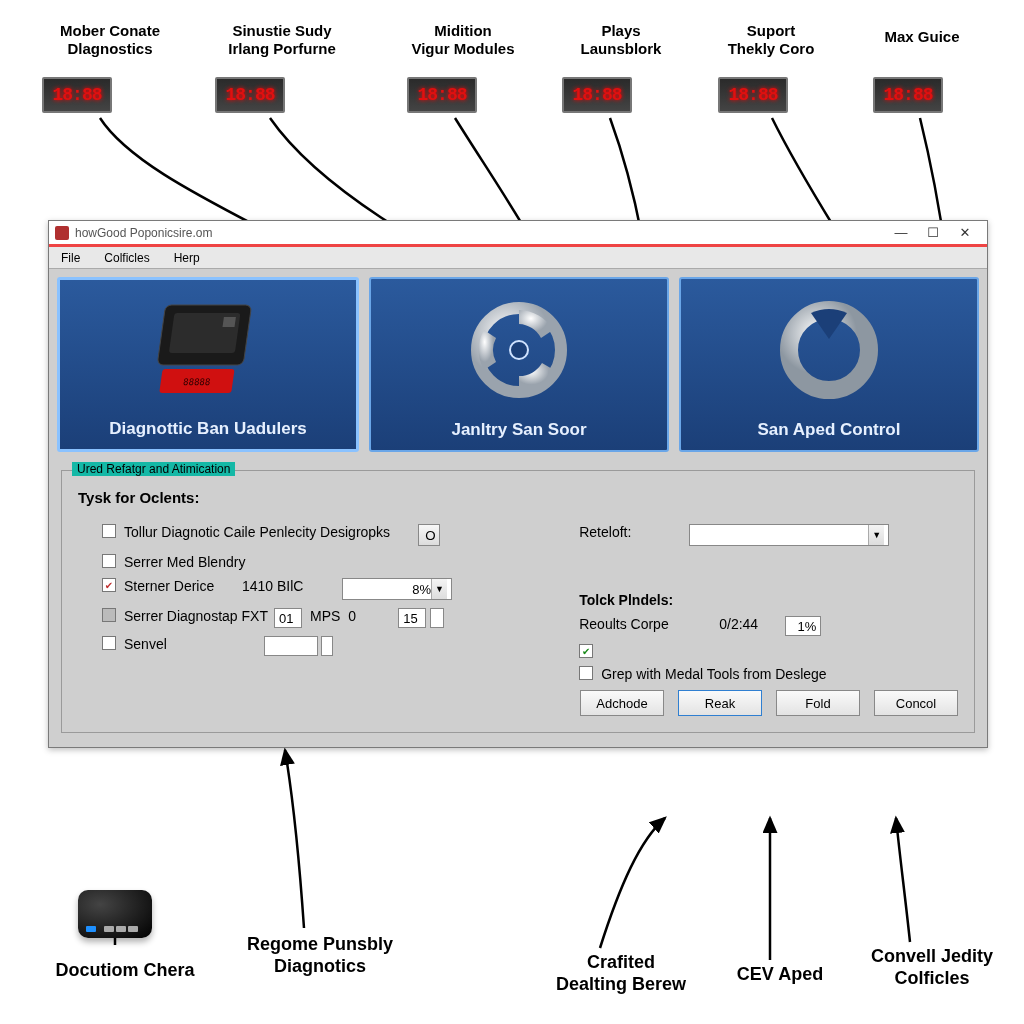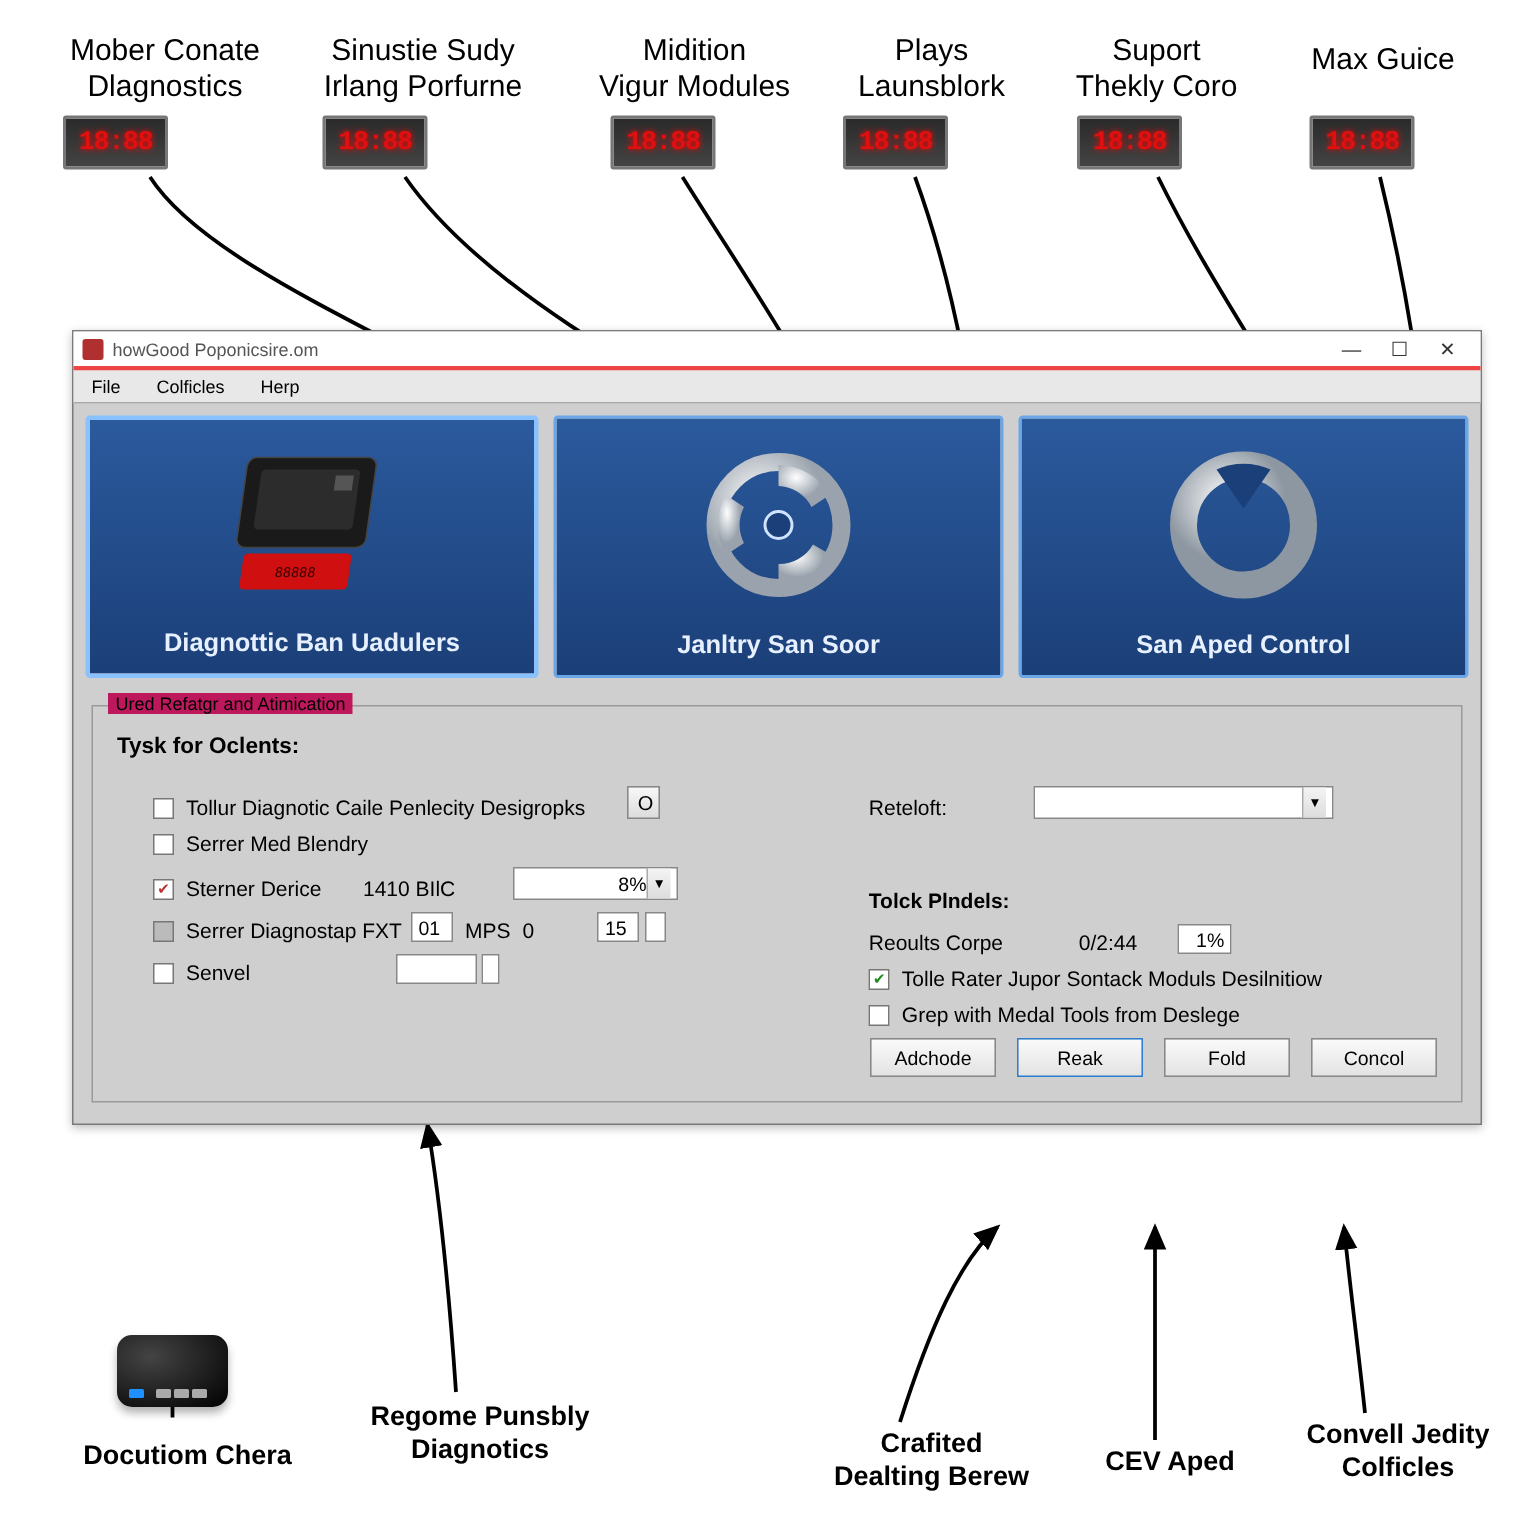--- a/index.html
+++ b/index.html
@@ -11,22 +11,22 @@
     font-family: "Segoe UI", Tahoma, sans-serif;
     font-size: 13px;
     color: #000;
     position: relative;
     overflow: hidden;
   }
   .callout {
     position: absolute;
     text-align: center;
     line-height: 1.2;
-    font-size: 20px;
-    font-weight: 400;
+    font-size: 15px;
+    font-weight: 700;
   }
   .led {
     position: absolute;
     width: 70px;
     height: 36px;
     background: linear-gradient(#2a2a2a,#444);
     border: 2px solid #777;
     border-radius: 2px;
     display: flex;
     align-items: center;
@@ -128,30 +128,30 @@
     margin: 10px 12px 14px 12px;
     border: 1px solid #9a9a9a;
     padding: 12px 16px 16px 16px;
     position: relative;
     background: #cfcfcf;
   }
   .groupbox-title {
     position: absolute;
     top: -9px;
     left: 10px;
-    background: #be185d;
+    background: #14b8a6;
     padding: 0 5px;
     font-size: 12px;
   }
   .section-title {
     font-weight: bold;
     font-size: 15px;
     margin: 6px 0 10px 0;
   }
-  .row { display: flex; align-items: flex-end; margin: 8px 0; font-size: 14px; padding-left: 24px; }
+  .row { display: flex; align-items: flex-start; margin: 8px 0; font-size: 14px; padding-left: 24px; }
   .chk {
     width: 14px; height: 14px;
     border: 1px solid #777;
     background: #fff;
     margin-right: 8px;
     display:inline-flex;
     align-items:center;
     justify-content:center;
     font-size:11px;
     color:#222;
@@ -393,21 +393,20 @@
         <div class="row section-title" style="margin-bottom:4px">
           <span>Tolck Plndels:</span>
         </div>
         <div class="row">
           <span style="width:110px">Reoults Corpe</span>
           <span style="margin-left:30px;width:60px">0/2:44</span>
           <input class="txt" style="width: 36px; text-align: right; margin-left: 6px;" value="1%">
         </div>
         <div class="row">
           <span class="chk green"></span>
-          <span>Tolle Rater Jupor Sontack Moduls Desilnitiow</span>
         </div>
         <div class="row">
           <span class="chk"></span>
           <span>Grep with Medal Tools from Deslege</span>
         </div>
       </div>
     </div>
 
     <div class="btnbar">
       <button class="btn">Adchode</button>

